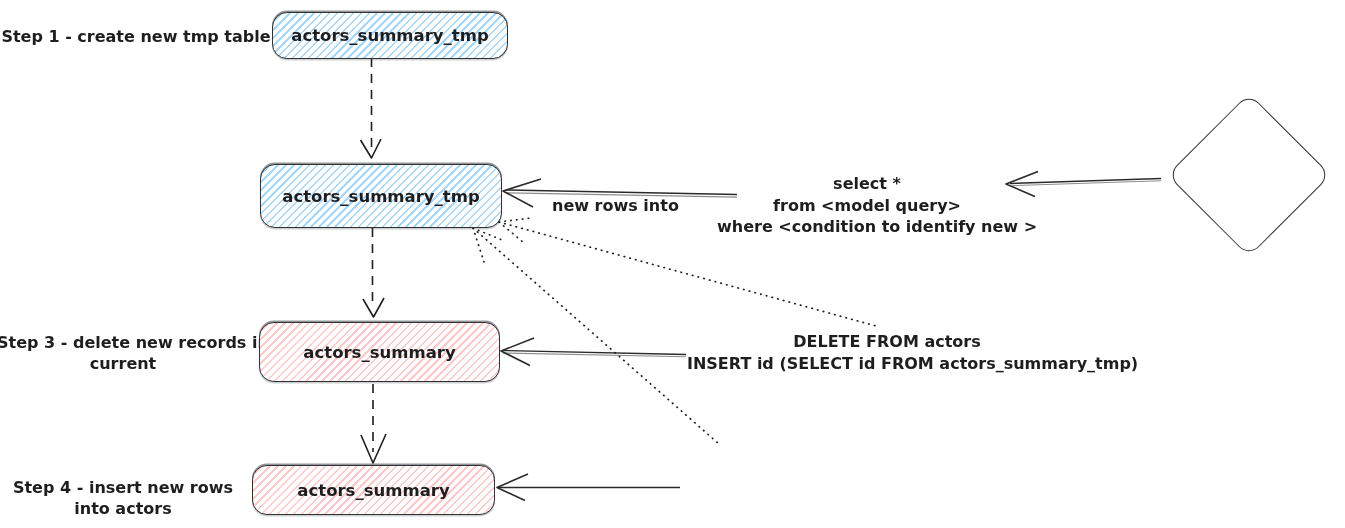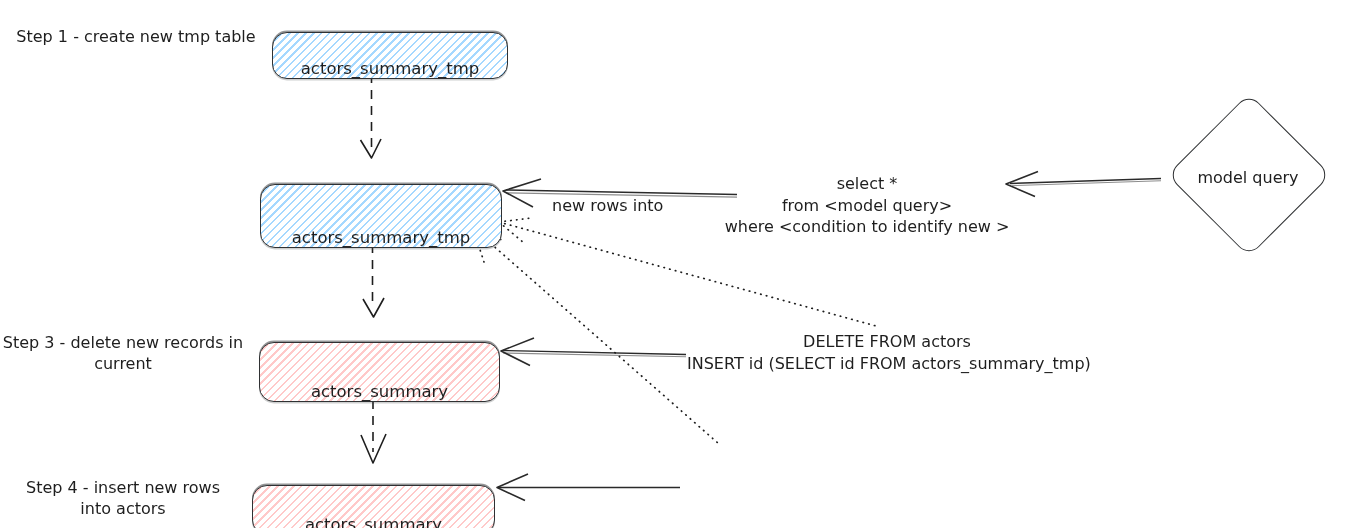--- a/index.html
+++ b/index.html
@@ -3,37 +3,37 @@
 <meta charset="utf-8">
 <style>
   html,body{margin:0;padding:0;background:#ffffff;}
   .canvas{
     position:relative;
     width:1345px;height:528px;
     background:#ffffff;
     font-family:"DejaVu Sans","Liberation Sans",sans-serif;
     color:#1e1e1e;
     overflow:hidden;
+    font-weight:bold;
   }
   .txt{
     position:absolute;
     white-space:pre;
     font-size:16px;
     line-height:21px;
     color:#1e1e1e;
   }
   .center{text-align:center;}
   .node{
     position:absolute;
     border:1.7px solid #2f3133;
     border-radius:15px;
-    display:flex;align-items:flex-end;justify-content:center;
+    display:flex;align-items:center;justify-content:center;
     font-size:16.5px;
     box-shadow:0 -1.5px 0 0 rgba(60,62,64,.55), 0 1.5px 0 0 rgba(60,62,64,.25);
-    margin-top:20px;
   }
   .hatch-blue{
     background-color:#ffffff;
     background-image:repeating-linear-gradient(135deg,#a5d8ff 0,#a5d8ff 1.7px,rgba(255,255,255,0) 1.7px,rgba(255,255,255,0) 5.6px);
   }
   .hatch-red{
     background-color:#ffffff;
     background-image:repeating-linear-gradient(135deg,#ffc9c9 0,#ffc9c9 1.7px,rgba(255,255,255,0) 1.7px,rgba(255,255,255,0) 5.6px);
   }
   .diamond{
@@ -115,21 +115,20 @@
     <span>actors_summary_tmp</span>
   </div>
   <div class="node hatch-red" style="left:259px;top:322px;width:239px;height:58px;">
     <span>actors_summary</span>
   </div>
   <div class="node hatch-red" style="left:252px;top:465px;width:241px;height:48px;">
     <span>actors_summary</span>
   </div>
 
   <div class="diamond"></div>
-  <div class="txt center" style="left:1168px;top:167px;width:160px;">model query</div>
 
   <div class="txt" style="left:552px;top:195px;">new rows into</div>
   <div class="txt center" style="left:717px;top:145px;width:300px;line-height:21.5px;margin-top:28px;">select *
 from &lt;model query&gt;
 where &lt;condition to identify new &gt;</div>
   <div class="txt center" style="left:687px;top:331px;width:400px;line-height:22px;">DELETE FROM actors
 INSERT id (SELECT id FROM actors_summary_tmp)</div>
 
 </div>
 

